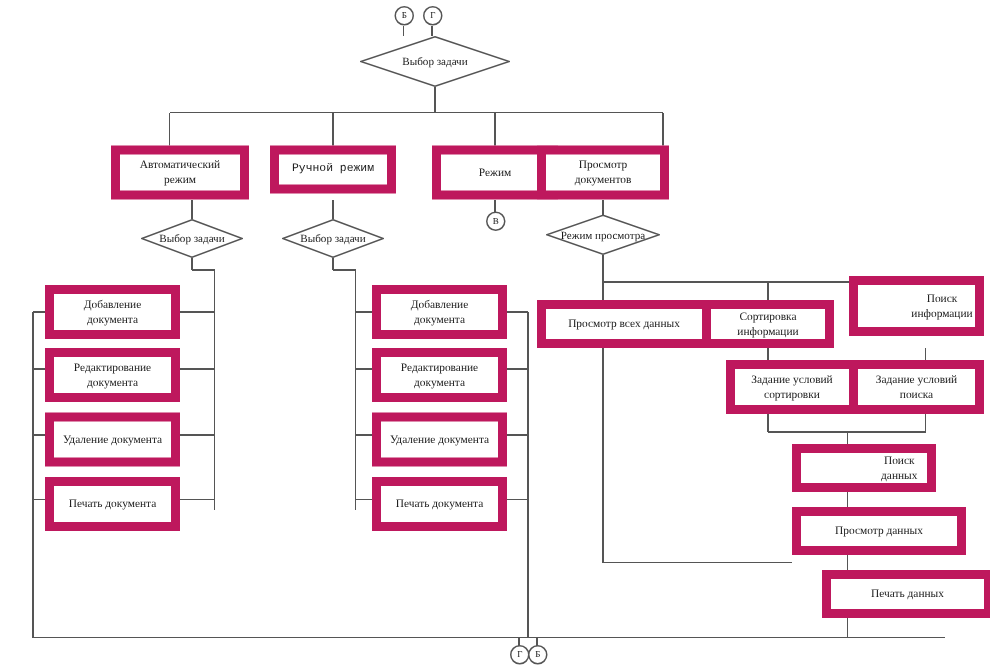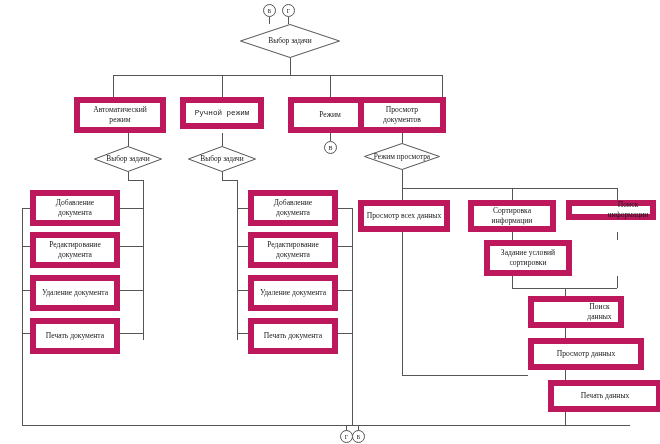--- a/index.html
+++ b/index.html
@@ -180,33 +180,36 @@
   <div class="node box" style="left:248px;top:232px;width:90px;height:36px;">
     <span>Редактирование документа</span>
   </div>
   <div class="node box" style="left:248px;top:275px;width:90px;height:36px;">
     <span>Удаление документа</span>
   </div>
   <div class="node box" style="left:248px;top:318px;width:90px;height:36px;">
     <span>Печать документа</span>
   </div>
 
-  <div class="node box" style="left:358px;top:200px;width:92px;height:32px;">
+  <div class="node box" style="left:358px;top:200px;width:116px;height:32px;">
     <span>Просмотр всех данных</span>
   </div>
   <div class="node box" style="left:468px;top:200px;width:88px;height:32px;">
     <span>Сортировка информации</span>
   </div>
-  <div class="node box" style="left:566px;top:200px;width:90px;height:20px;padding-left:34px;">
+  <div class="node box" style="left:566px;top:184px;width:90px;height:40px;padding-left:34px;">
     <span>Поиск информации</span>
   </div>
 
   <div class="node box" style="left:468px;top:240px;width:88px;height:36px;margin-left:16px;">
     <span>Задание условий сортировки</span>
   </div>
+  <div class="node box" style="left:566px;top:240px;width:90px;height:36px;">
+    <span>Задание условий поиска</span>
+  </div>
 
   <div class="node box" style="left:528px;top:296px;width:96px;height:32px;padding-left:47px;">
     <span>Поиск данных</span>
   </div>
   <div class="node box" style="left:528px;top:338px;width:116px;height:32px;">
     <span>Просмотр данных</span>
   </div>
   <div class="node box" style="left:548px;top:380px;width:114px;height:32px;text-align:center;">
     <span>Печать данных</span>
   </div>

